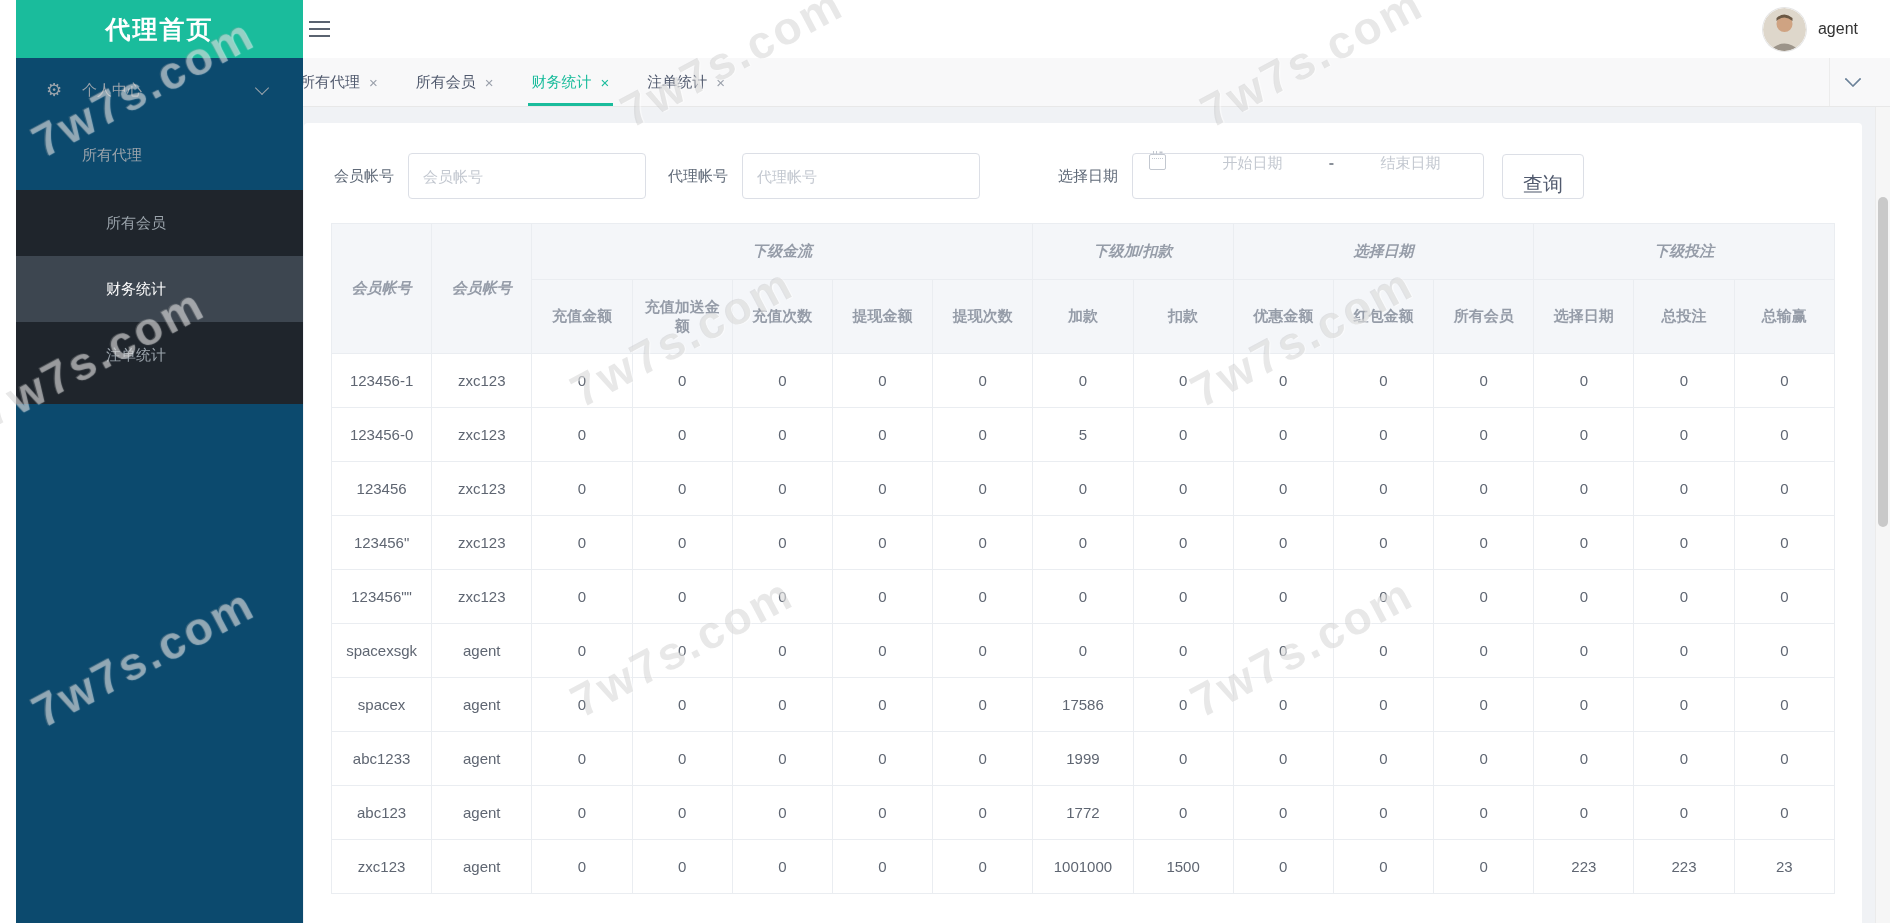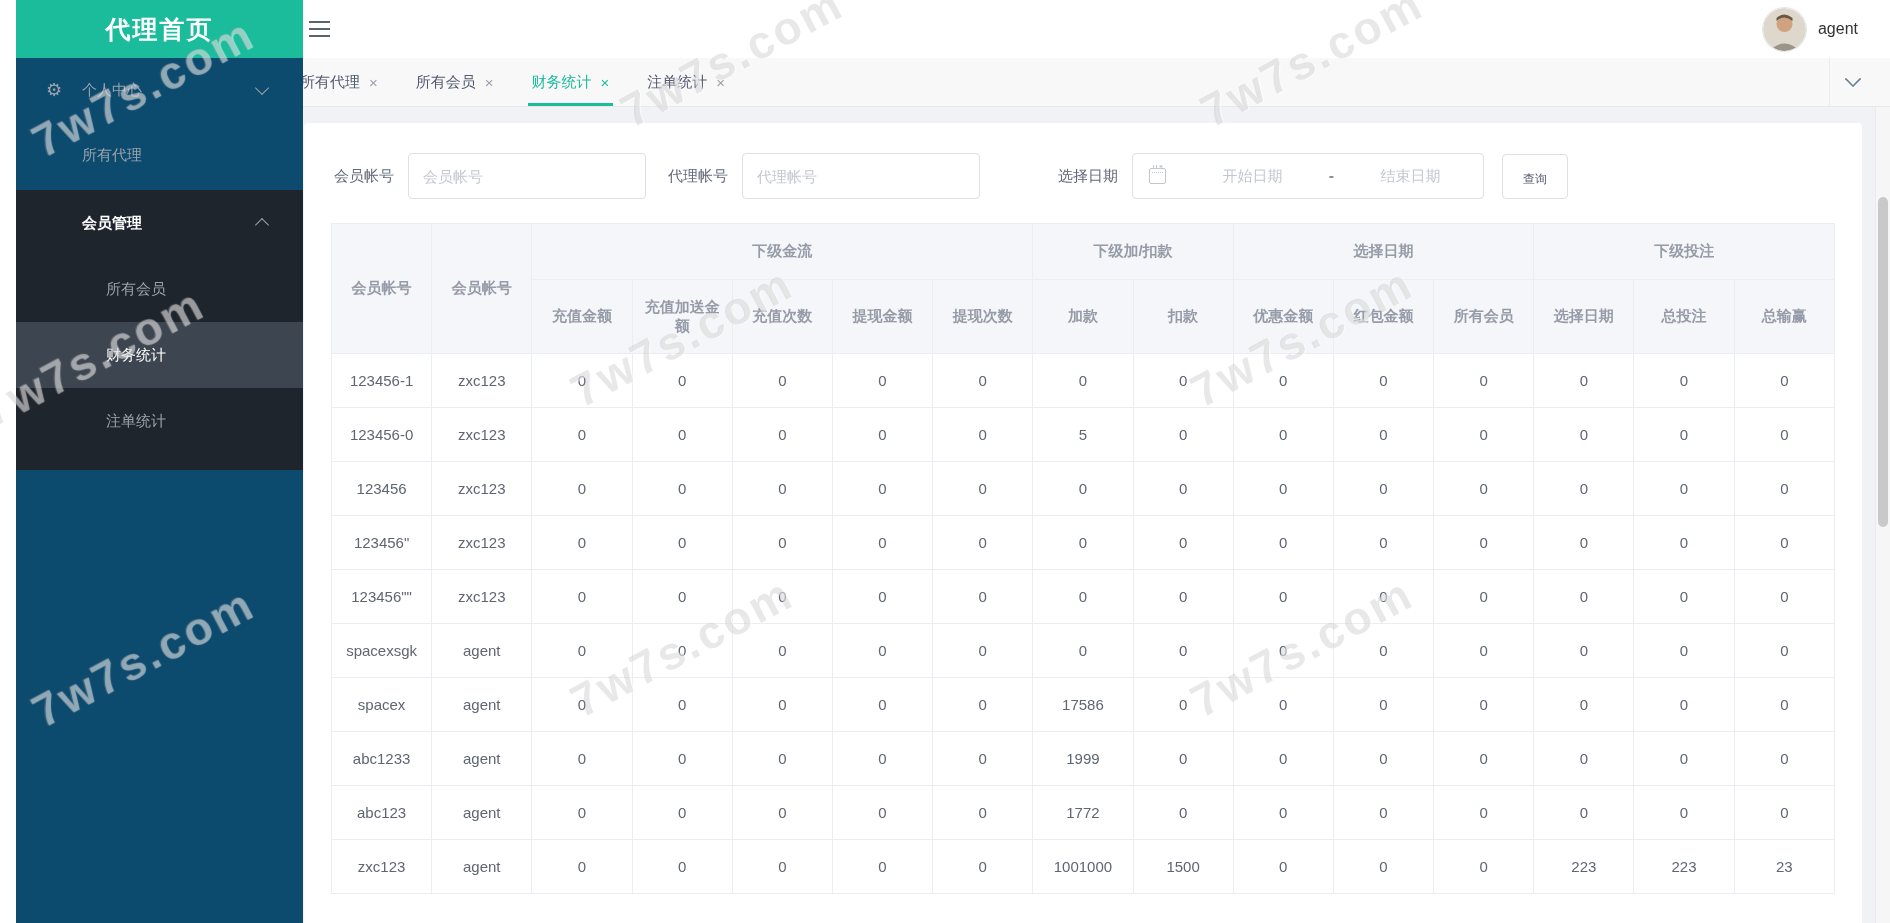--- a/index.html
+++ b/index.html
@@ -56,38 +56,38 @@
   .card{position:absolute;left:17px;top:16px;width:1558px;height:1100px;background:#fff;border-radius:4px;}
 
   
   .filter-row{display:flex;align-items:center;padding:30px 0 0 30px;}
   .f-label{font-size:15px;color:#606a78;margin-right:14px;white-space:nowrap;}
   .f-input{height:46px;border:1px solid #dcdfe6;border-radius:4px;font-size:15px;color:#515a6e;
            padding:0 14px;outline:none;box-sizing:border-box;font-family:inherit;}
   .f-input::placeholder{color:#c3c8d0;}
   .inp-member{width:238px;margin-right:22px;}
   .inp-agent{width:238px;margin-right:78px;}
-  .date-box{display:flex;align-items:center;width:352px;height:46px;border:1px solid #dcdfe6;
+  .date-box{display:flex;width:352px;height:46px;border:1px solid #dcdfe6;
             border-radius:4px;box-sizing:border-box;margin-right:18px;cursor:pointer;}
   .cal-icon{width:15px;height:14px;border:1px solid #c3c8d0;border-radius:2px;margin:0 14px 0 16px;position:relative;}
   .cal-icon::before{content:"";position:absolute;left:2px;right:2px;top:3px;border-top:1px dotted #c3c8d0;}
   .cal-icon::after{content:"";position:absolute;left:3px;top:-4px;width:2px;height:3px;border-left:1px solid #c3c8d0;border-right:1px solid #c3c8d0;
                    box-shadow:6px 0 0 -0.5px #c3c8d0;}
   .date-ph{flex:1;text-align:center;font-size:15px;color:#c3c8d0;}
   .date-sep{color:#8a9099;font-weight:bold;padding:0 4px;}
   .btn-search{height:45px;padding:16px 20px;background:#fff;border:1px solid #dcdfe6;border-radius:4px;
-              font-size:12px;color:#515a6e;cursor:pointer;font-family:inherit;}
+              font-size:20px;color:#515a6e;cursor:pointer;font-family:inherit;}
 
   
   .tbl-wrap{padding:24px 27px 0 27px;}
   table.grid{width:100%;border-collapse:collapse;table-layout:fixed;}
   table.grid th,table.grid td{border:1px solid #eaedf1;text-align:center;font-size:15px;
               padding:6px 14px;word-break:break-all;box-sizing:border-box;}
   table.grid thead th{background:#f4f6f9;color:#959ca8;font-weight:bold;}
-  table.grid thead tr.grp th{height:56px;}
+  table.grid thead tr.grp th{height:56px;font-style:italic;}
   table.grid thead tr.sub th{height:74px;padding:6px 6px;}
   table.grid tbody td{color:#5f6672;height:54px;background:#fff;}
 
   
   .scrollbar{position:absolute;right:0;top:107px;bottom:0;width:14px;background:#f6f6f6;
              border-left:1px solid #ebebeb;z-index:3;cursor:pointer;}
   .scroll-thumb{position:absolute;left:2px;right:2px;top:90px;height:330px;background:#c9c9c9;border-radius:6px;}
 
   
   .wm{position:absolute;z-index:9;pointer-events:none;font-size:46px;font-weight:bold;letter-spacing:3px;
@@ -104,24 +104,20 @@
     <div class="sb-menu">
         <div class="sb-item lv1">
           <span class="sb-icon">⚙</span>
           <span>个人中心</span>
           <span class="chev down"></span>
         </div>
         <div class="sb-item lv2">
           <span>所有代理</span>
         </div>
         <div class="sb-section">
-          <div class="sb-item lv1 parent">
-            <span>会员管理</span>
-            <span class="chev up"></span>
-          </div>
           <div class="sb-item lv3">
             <span>所有会员</span>
           </div>
           <div class="sb-item lv3 active">
             <span>财务统计</span>
           </div>
           <div class="sb-item lv3">
             <span>注单统计</span>
           </div>
         </div>

